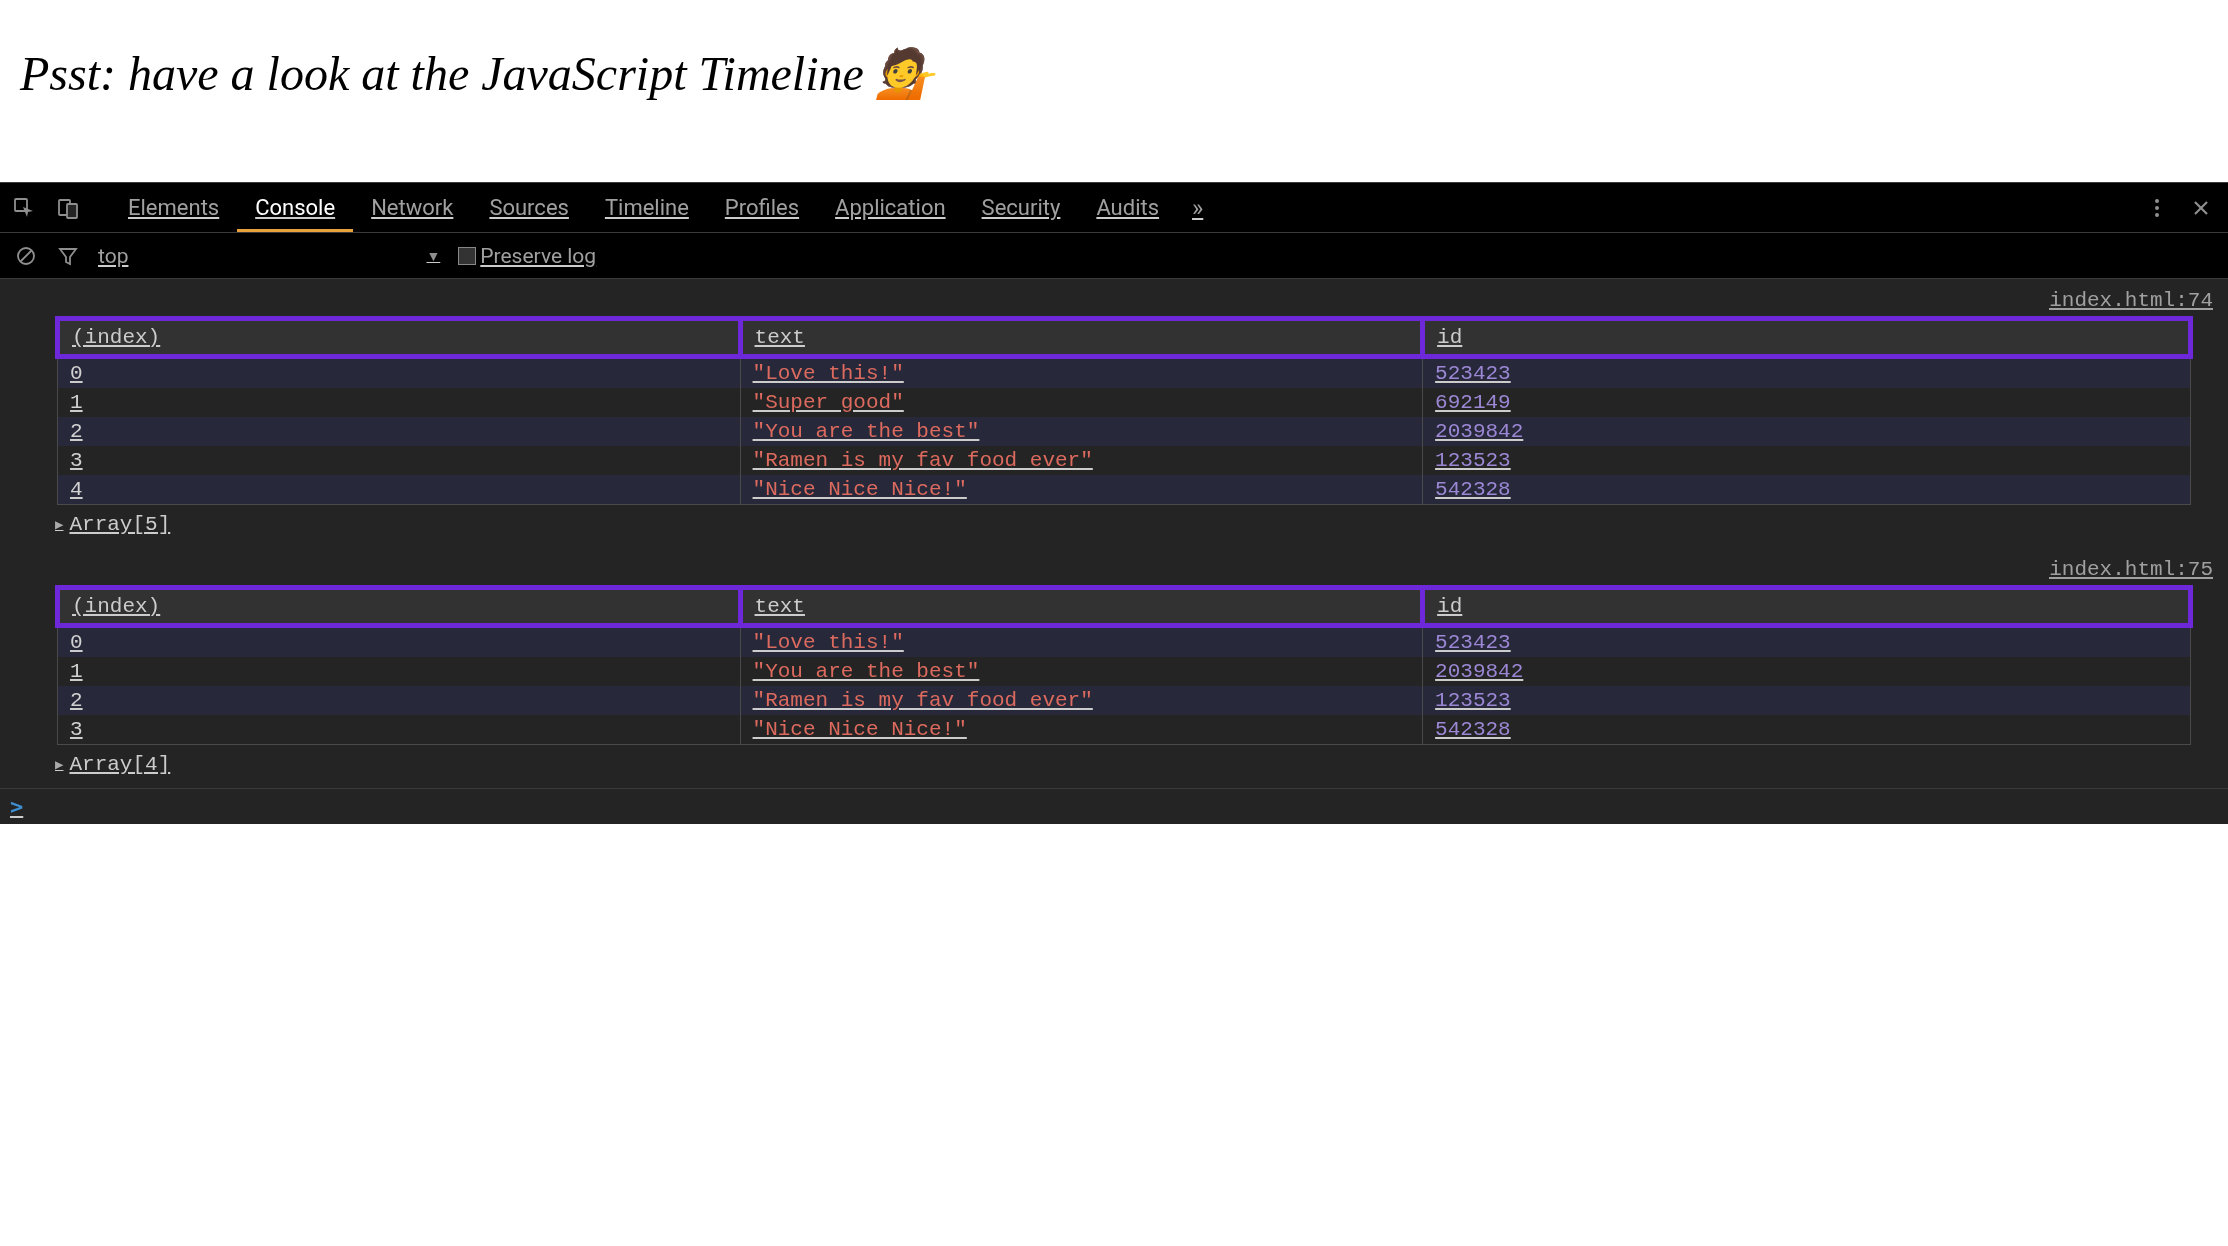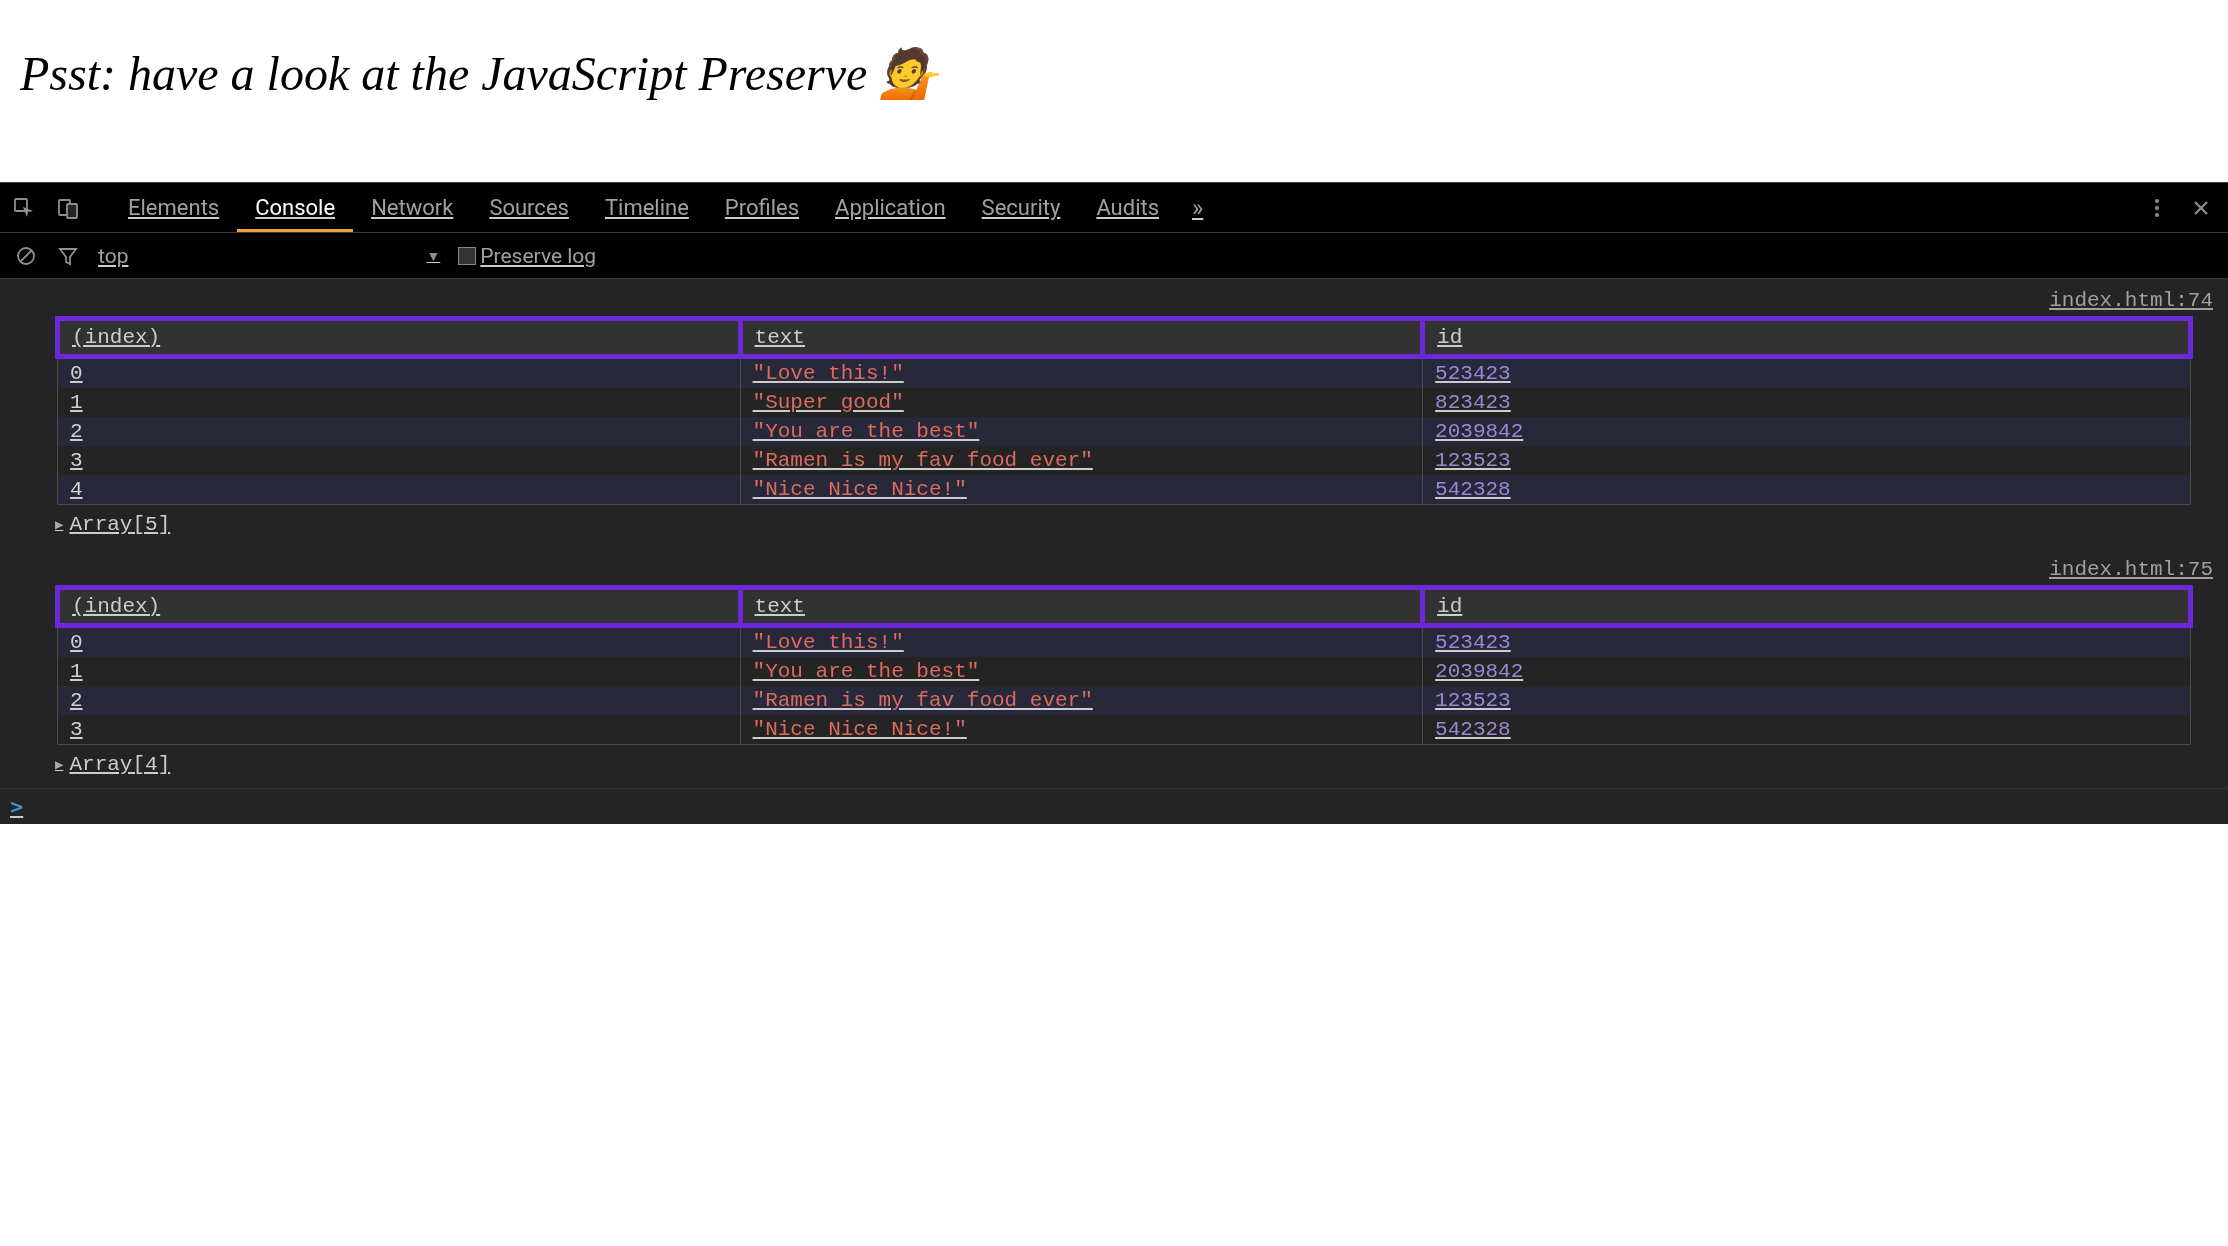--- a/index.html
+++ b/index.html
@@ -216,21 +216,21 @@
     .prompt-chevron {
       color: #3e8ed0;
       font-weight: bold;
       font-size: 22px;
       font-family: Menlo, Monaco, monospace;
     }
   </style>
 </head>
 <body>
 
-<h1 class="page-heading">Psst: have a look at the JavaScript Preserve 💁</h1>
+<h1 class="page-heading">Psst: have a look at the JavaScript Timeline 💁</h1>
 
 <div class="devtools">
   <div class="devtools-tabs">
     <div class="tabs-left-icons">
       <span class="tab-icon">
         <svg width="22" height="22" viewBox="0 0 22 22" fill="none" stroke="currentColor" stroke-width="1.8">
           <rect x="2" y="2" width="12" height="12" rx="1"></rect>
           <path d="M10 10 L20 14 L15 15 L14 20 Z" fill="currentColor" stroke="none"></path>
         </svg>
       </span>
@@ -307,21 +307,21 @@
         </thead>
         <tbody>
           <tr>
             <td class="col-index">0</td>
             <td class="string-val">"Love this!"</td>
             <td class="number-val">523423</td>
           </tr>
           <tr>
             <td class="col-index">1</td>
             <td class="string-val">"Super good"</td>
-            <td class="number-val">823423</td>
+            <td class="number-val">692149</td>
           </tr>
           <tr>
             <td class="col-index">2</td>
             <td class="string-val">"You are the best"</td>
             <td class="number-val">2039842</td>
           </tr>
           <tr>
             <td class="col-index">3</td>
             <td class="string-val">"Ramen is my fav food ever"</td>
             <td class="number-val">123523</td>

